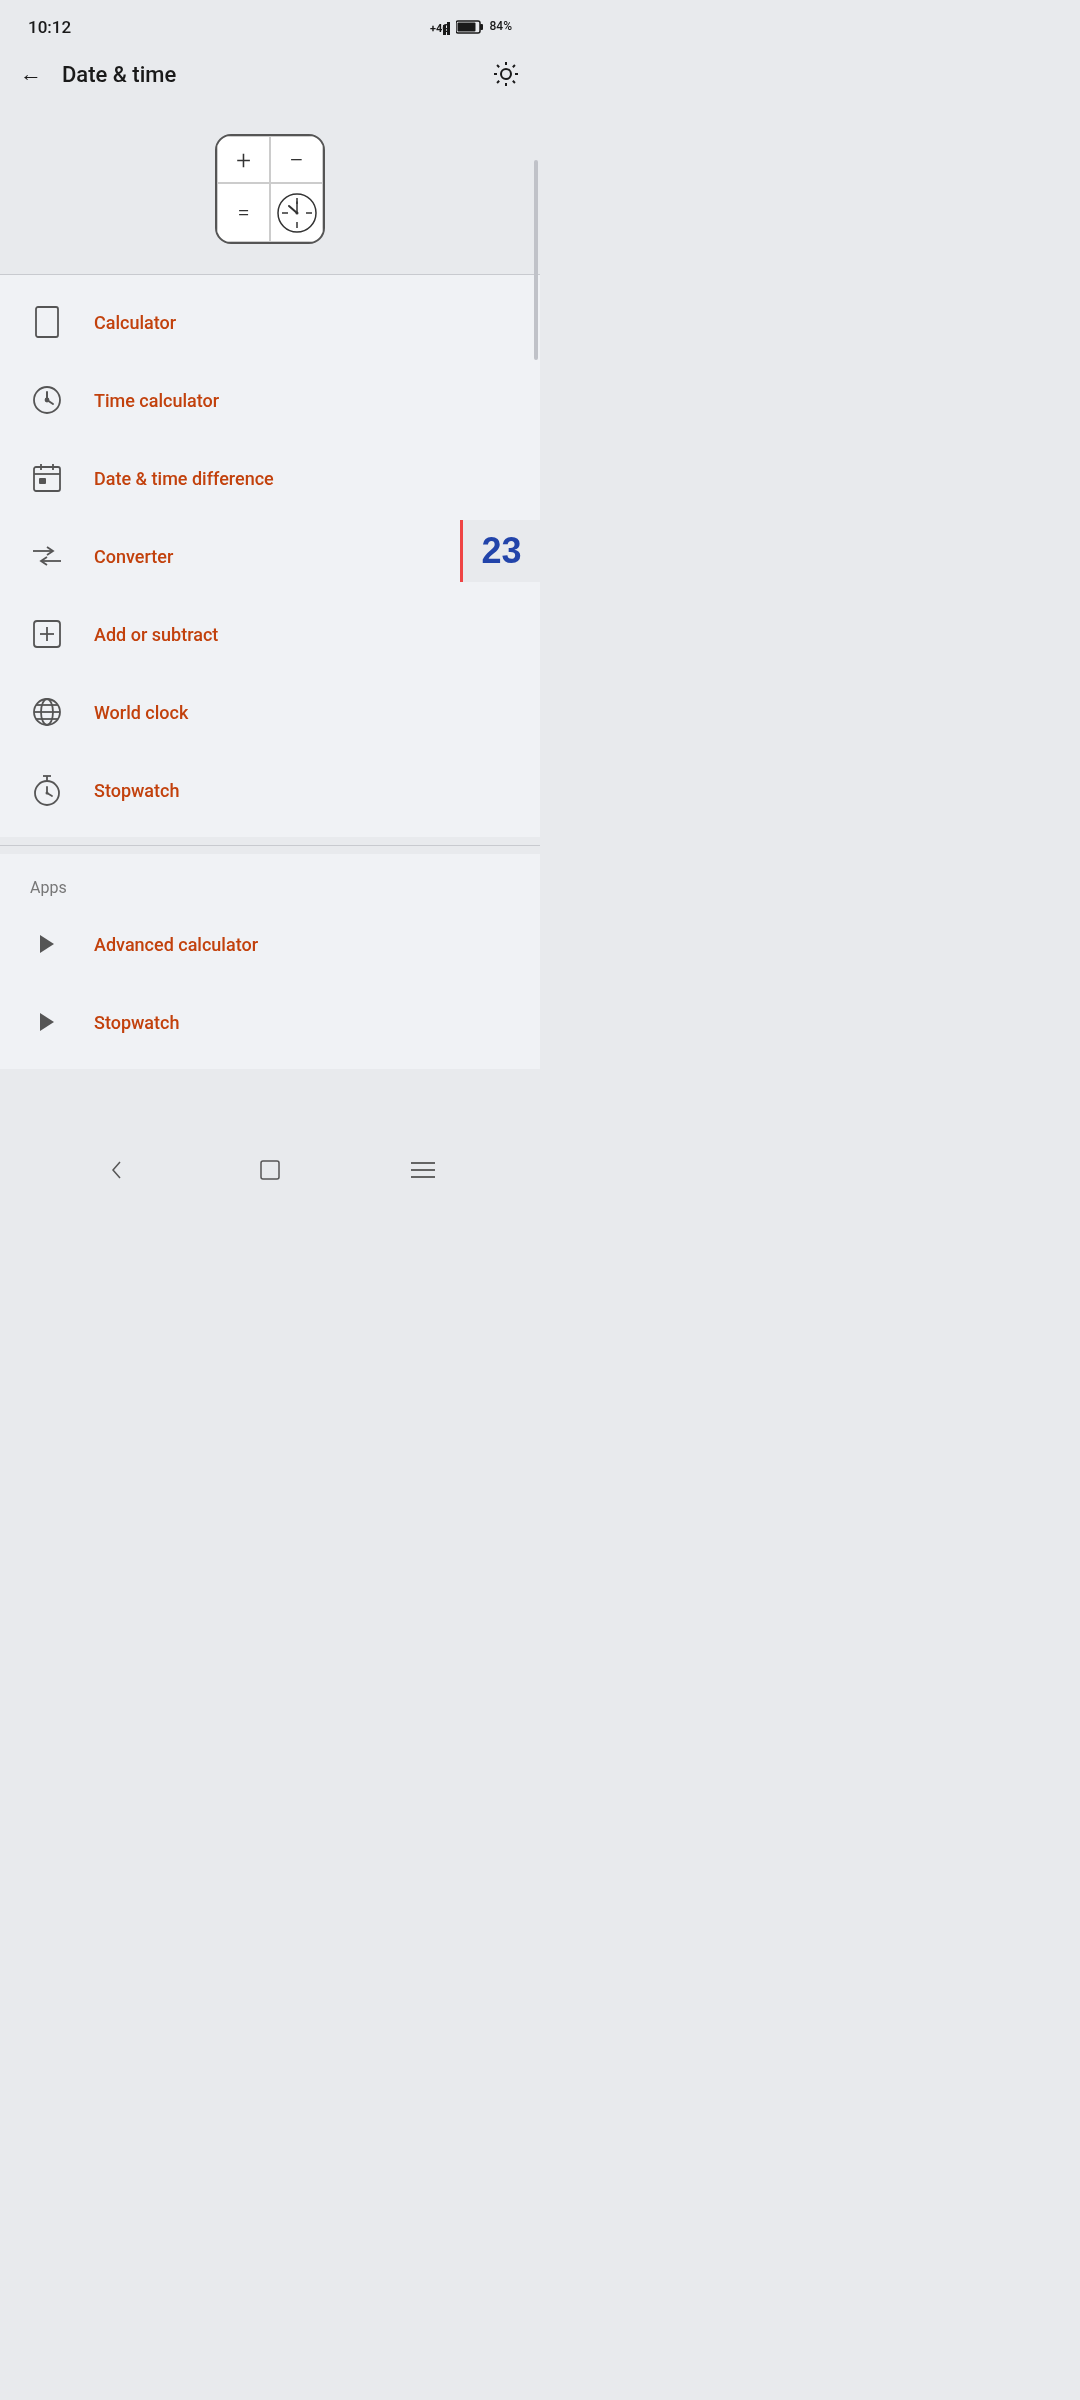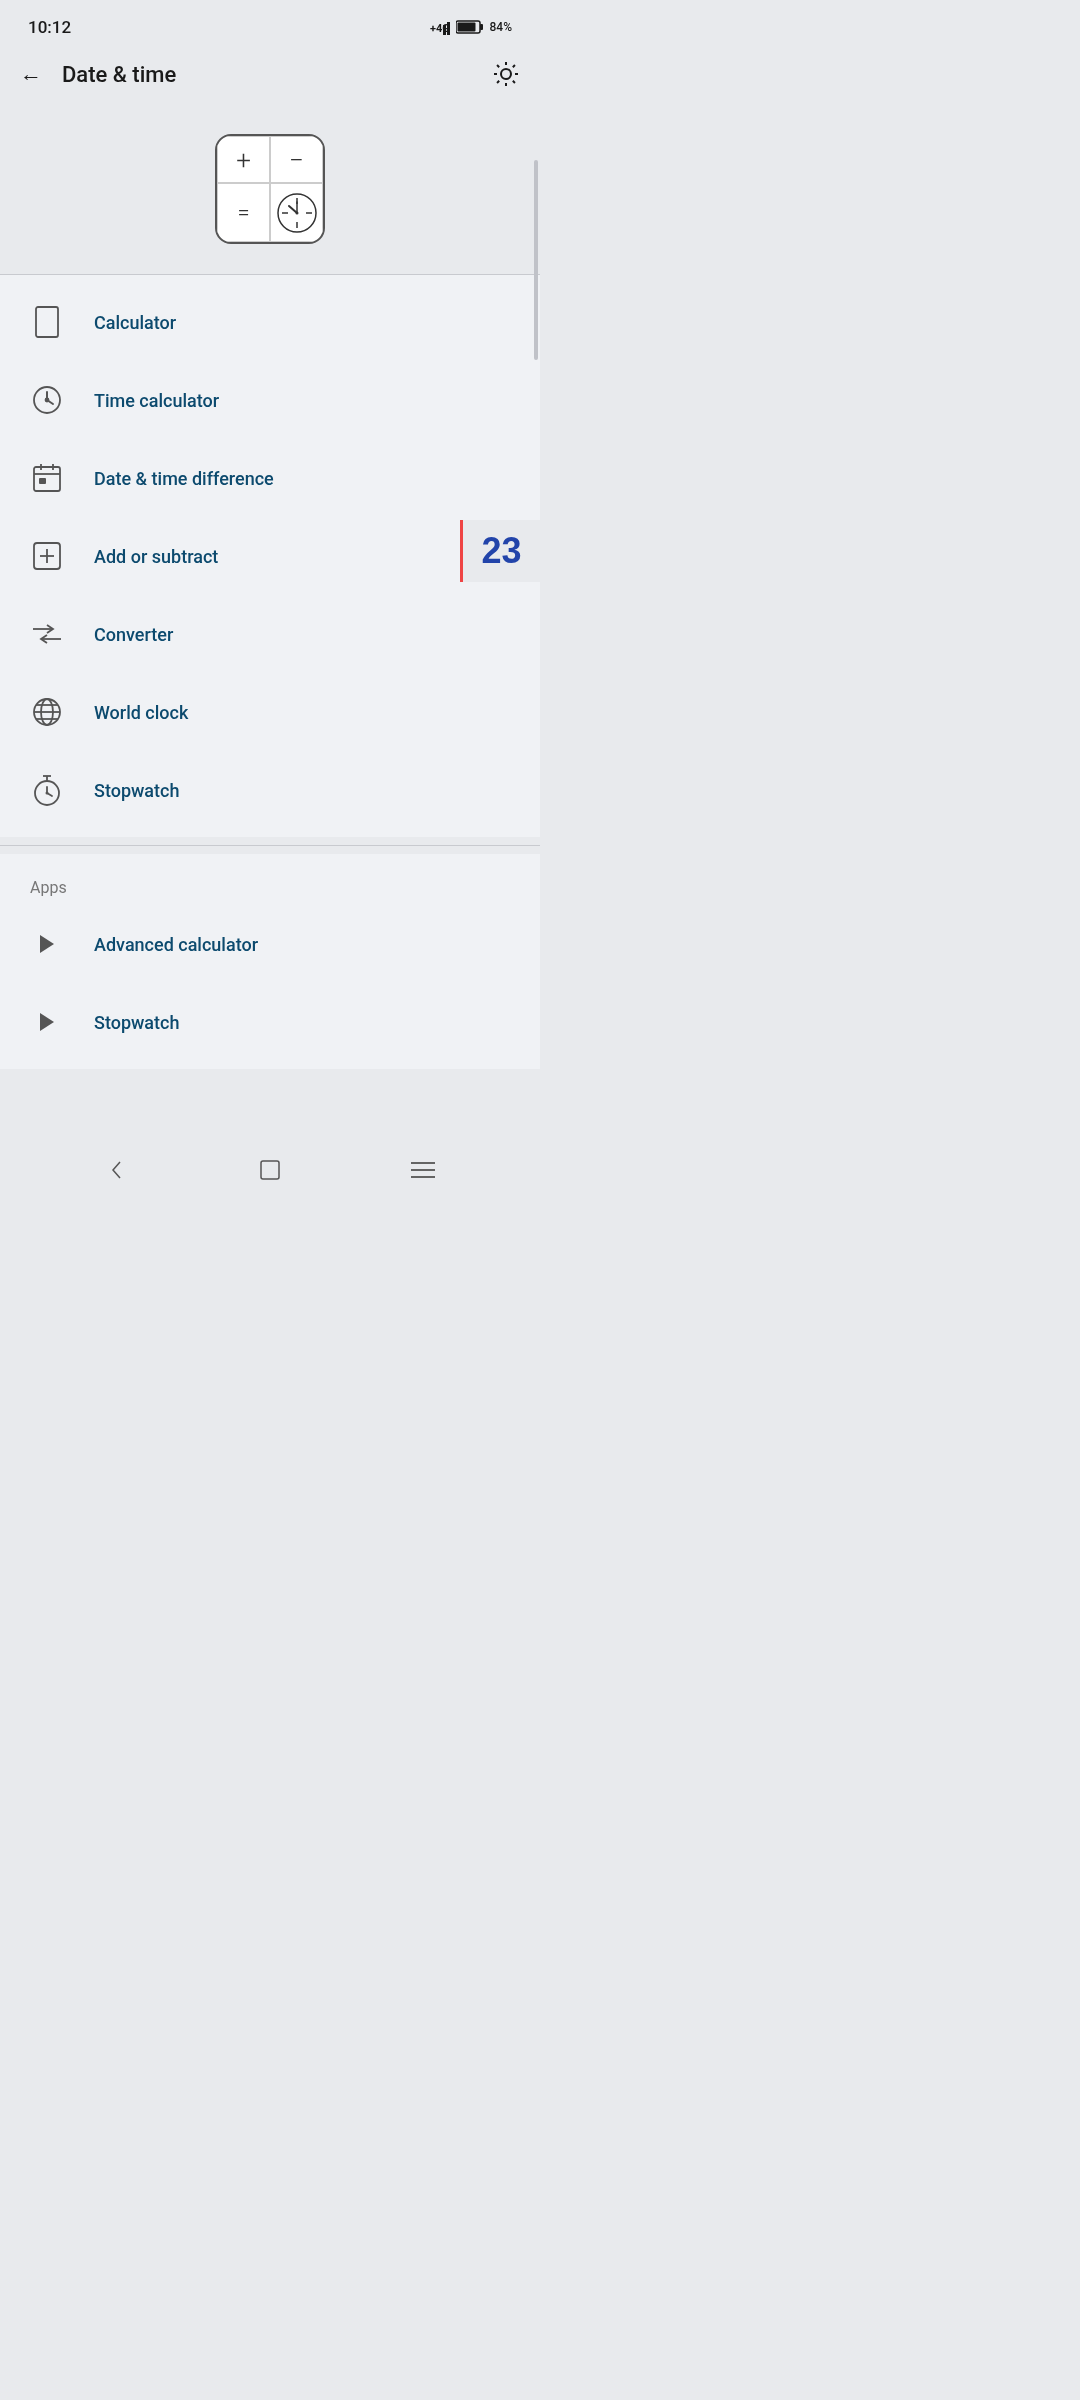--- a/index.html
+++ b/index.html
@@ -24,21 +24,20 @@
     }
 
     .status-time {
       font-size: 17px;
       font-weight: 500;
       color: #1a1a1a;
     }
 
     .status-icons {
       display: flex;
-      align-items: center;
       gap: 6px;
       font-size: 14px;
       color: #1a1a1a;
     }
 
     .battery-text {
       font-size: 12px;
       font-weight: 500;
     }
 
@@ -144,21 +143,21 @@
       height: 34px;
       display: flex;
       align-items: center;
       justify-content: center;
       flex-shrink: 0;
     }
 
     .menu-label {
       font-size: 18px;
       font-weight: 500;
-      color: #0c4a6e;
+      color: #c2410c;
     }
 
     
     .section-divider {
       height: 1px;
       background-color: #c8cacf;
       margin: 8px 0;
     }
 
     
@@ -345,39 +344,39 @@
         <line x1="10" y1="2" x2="10" y2="8"></line>
         <line x1="22" y1="2" x2="22" y2="8"></line>
         <rect x="8" y="16" width="7" height="6" rx="1" fill="#555" stroke="none"></rect>
       </svg>
     </div>
     <span class="menu-label">Date &amp; time difference</span>
   </div>
 
   <div class="menu-item">
     <div class="menu-icon">
-      <svg width="32" height="32" viewBox="0 0 32 32" fill="none" stroke="#555" stroke-width="1.8">
-        <rect x="3" y="3" width="26" height="26" rx="3"></rect>
-        <line x1="16" y1="9" x2="16" y2="23"></line>
-        <line x1="9" y1="16" x2="23" y2="16"></line>
-      </svg>
-    </div>
-    <span class="menu-label">Add or subtract</span>
-  </div>
-
-  <div class="menu-item">
-    <div class="menu-icon">
       <svg width="32" height="22" viewBox="0 0 32 22" fill="none" stroke="#555" stroke-width="1.8">
         <line x1="2" y1="6" x2="22" y2="6"></line>
         <polyline points="16,2 22,6 16,10"></polyline>
         <line x1="30" y1="16" x2="10" y2="16"></line>
         <polyline points="16,12 10,16 16,20"></polyline>
       </svg>
     </div>
     <span class="menu-label">Converter</span>
+  </div>
+
+  <div class="menu-item">
+    <div class="menu-icon">
+      <svg width="32" height="32" viewBox="0 0 32 32" fill="none" stroke="#555" stroke-width="1.8">
+        <rect x="3" y="3" width="26" height="26" rx="3"></rect>
+        <line x1="16" y1="9" x2="16" y2="23"></line>
+        <line x1="9" y1="16" x2="23" y2="16"></line>
+      </svg>
+    </div>
+    <span class="menu-label">Add or subtract</span>
   </div>
 
   <div class="menu-item">
     <div class="menu-icon">
       <svg width="32" height="32" viewBox="0 0 32 32" fill="none" stroke="#555" stroke-width="1.8">
         <circle cx="16" cy="16" r="13"></circle>
         <ellipse cx="16" cy="16" rx="6" ry="13"></ellipse>
         <line x1="3" y1="16" x2="29" y2="16"></line>
         <line x1="5" y1="9" x2="27" y2="9"></line>
         <line x1="5" y1="23" x2="27" y2="23"></line>

